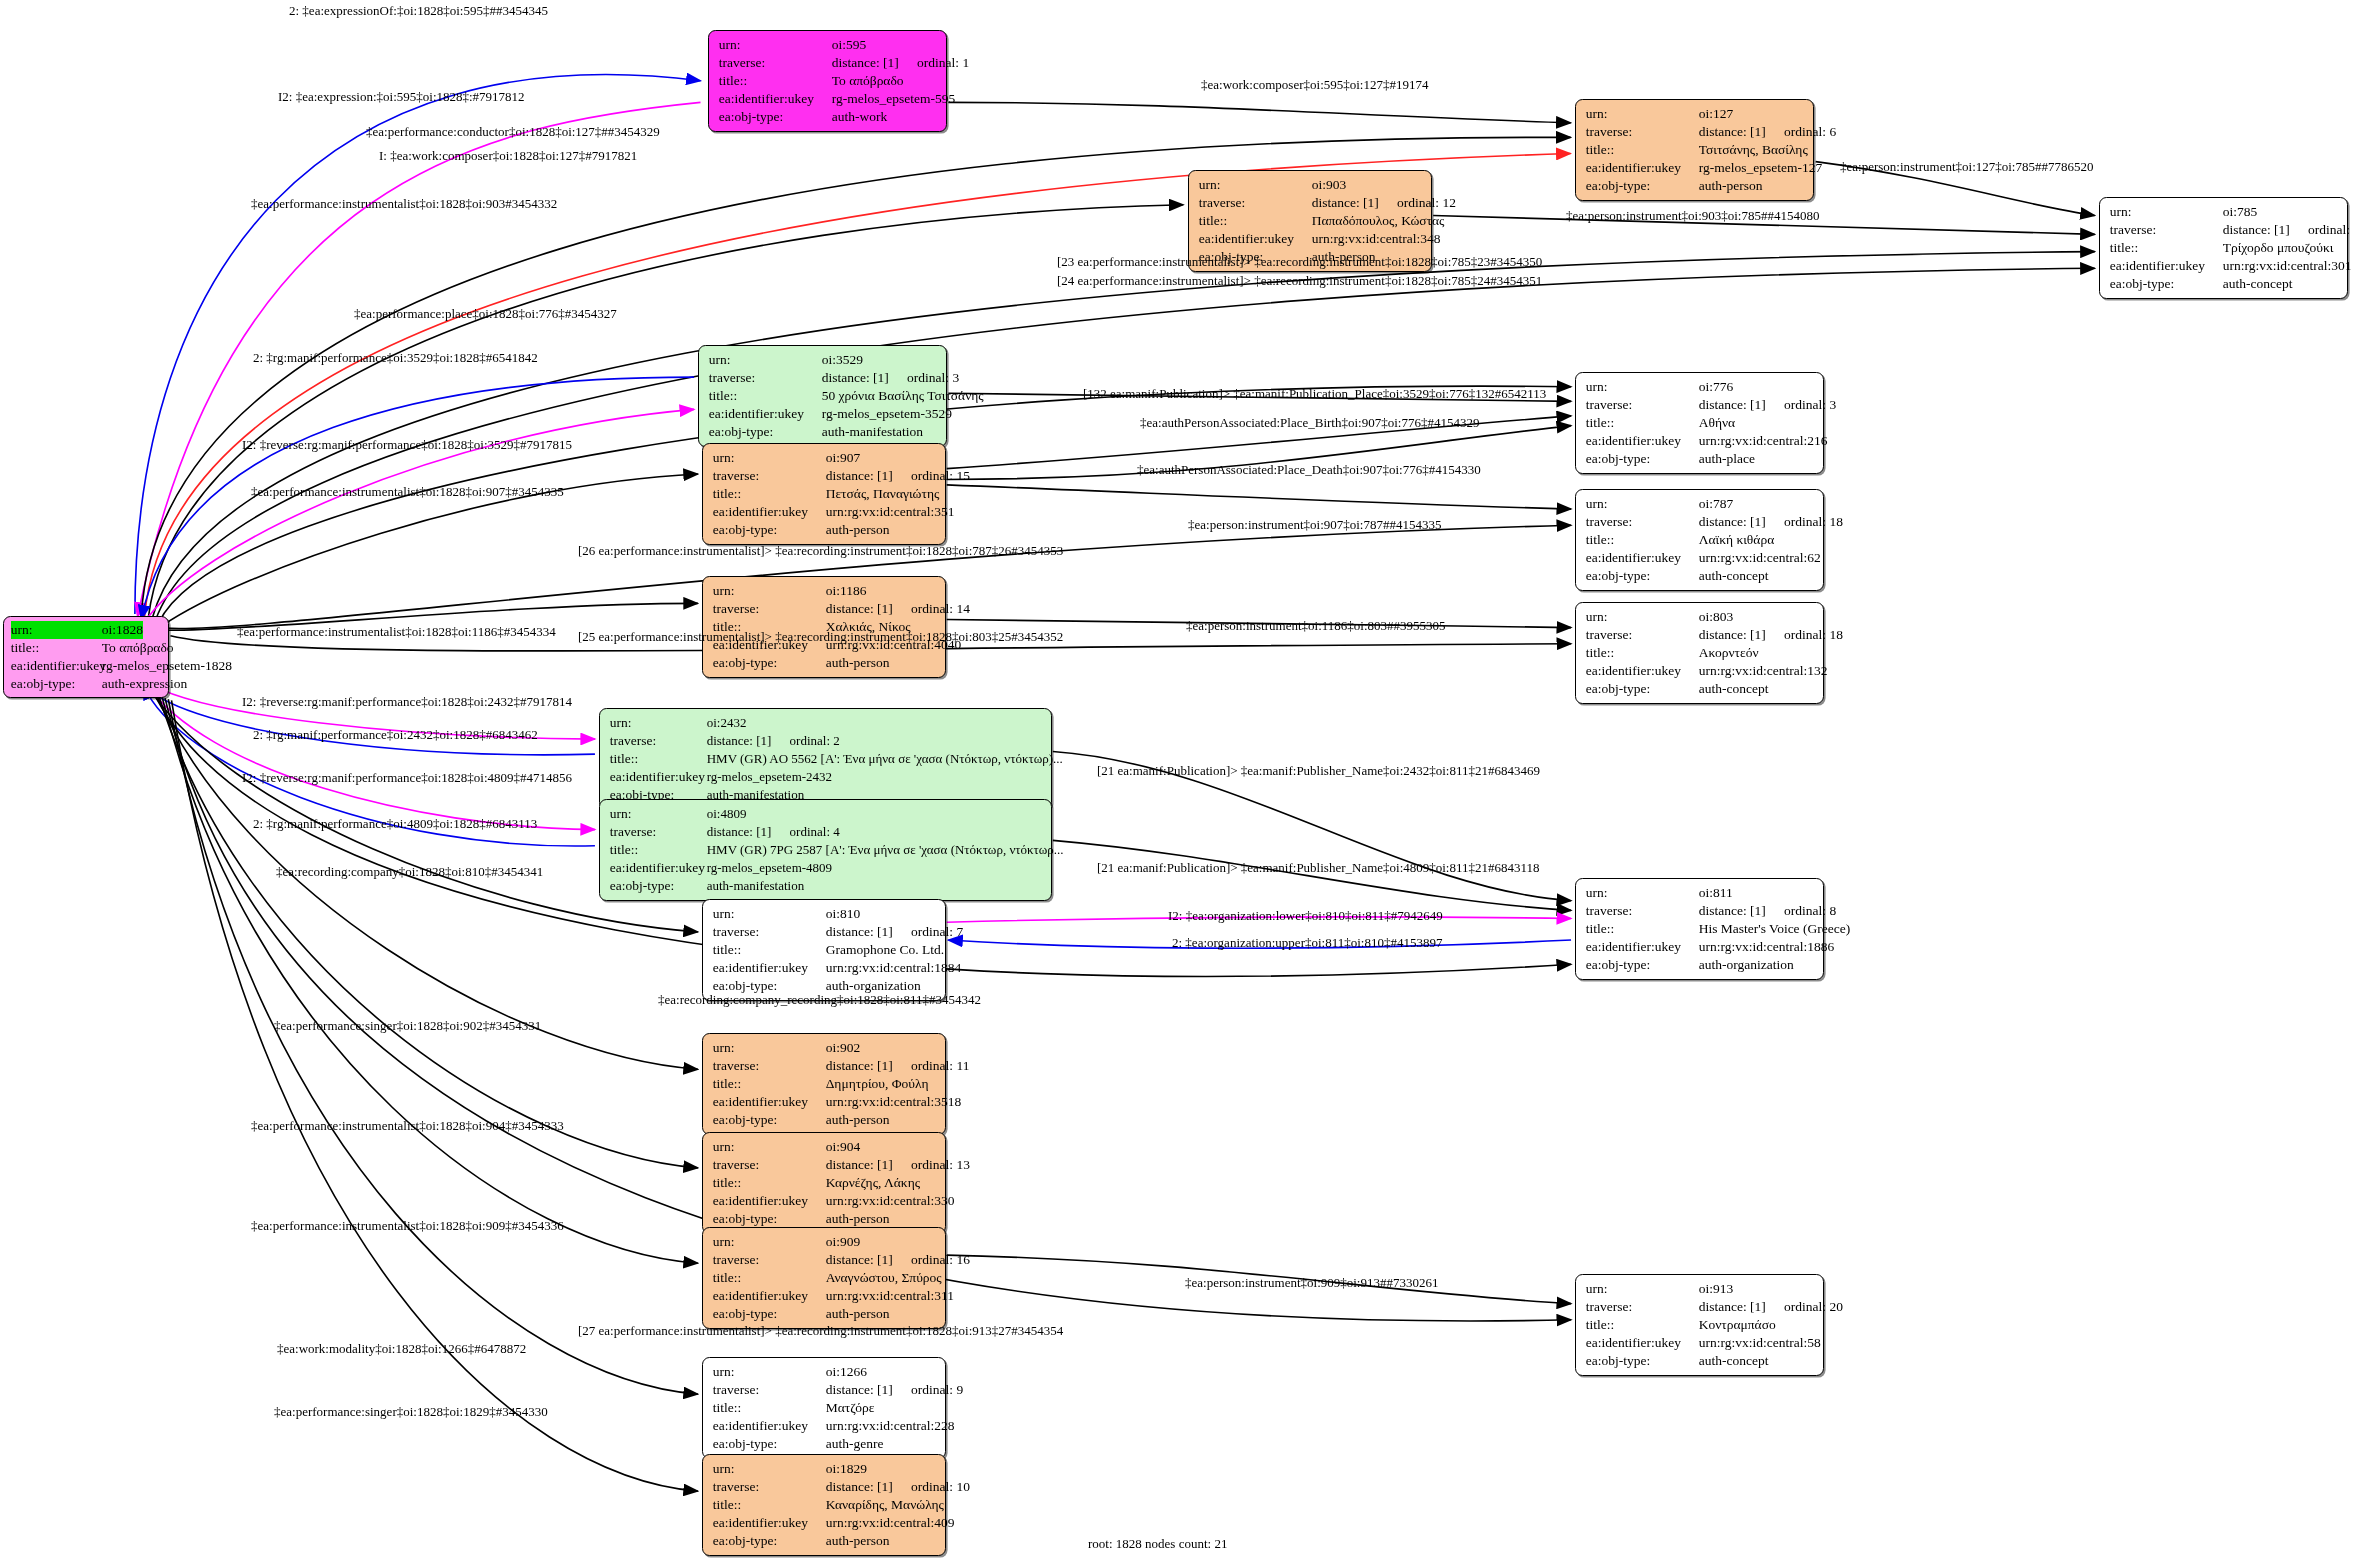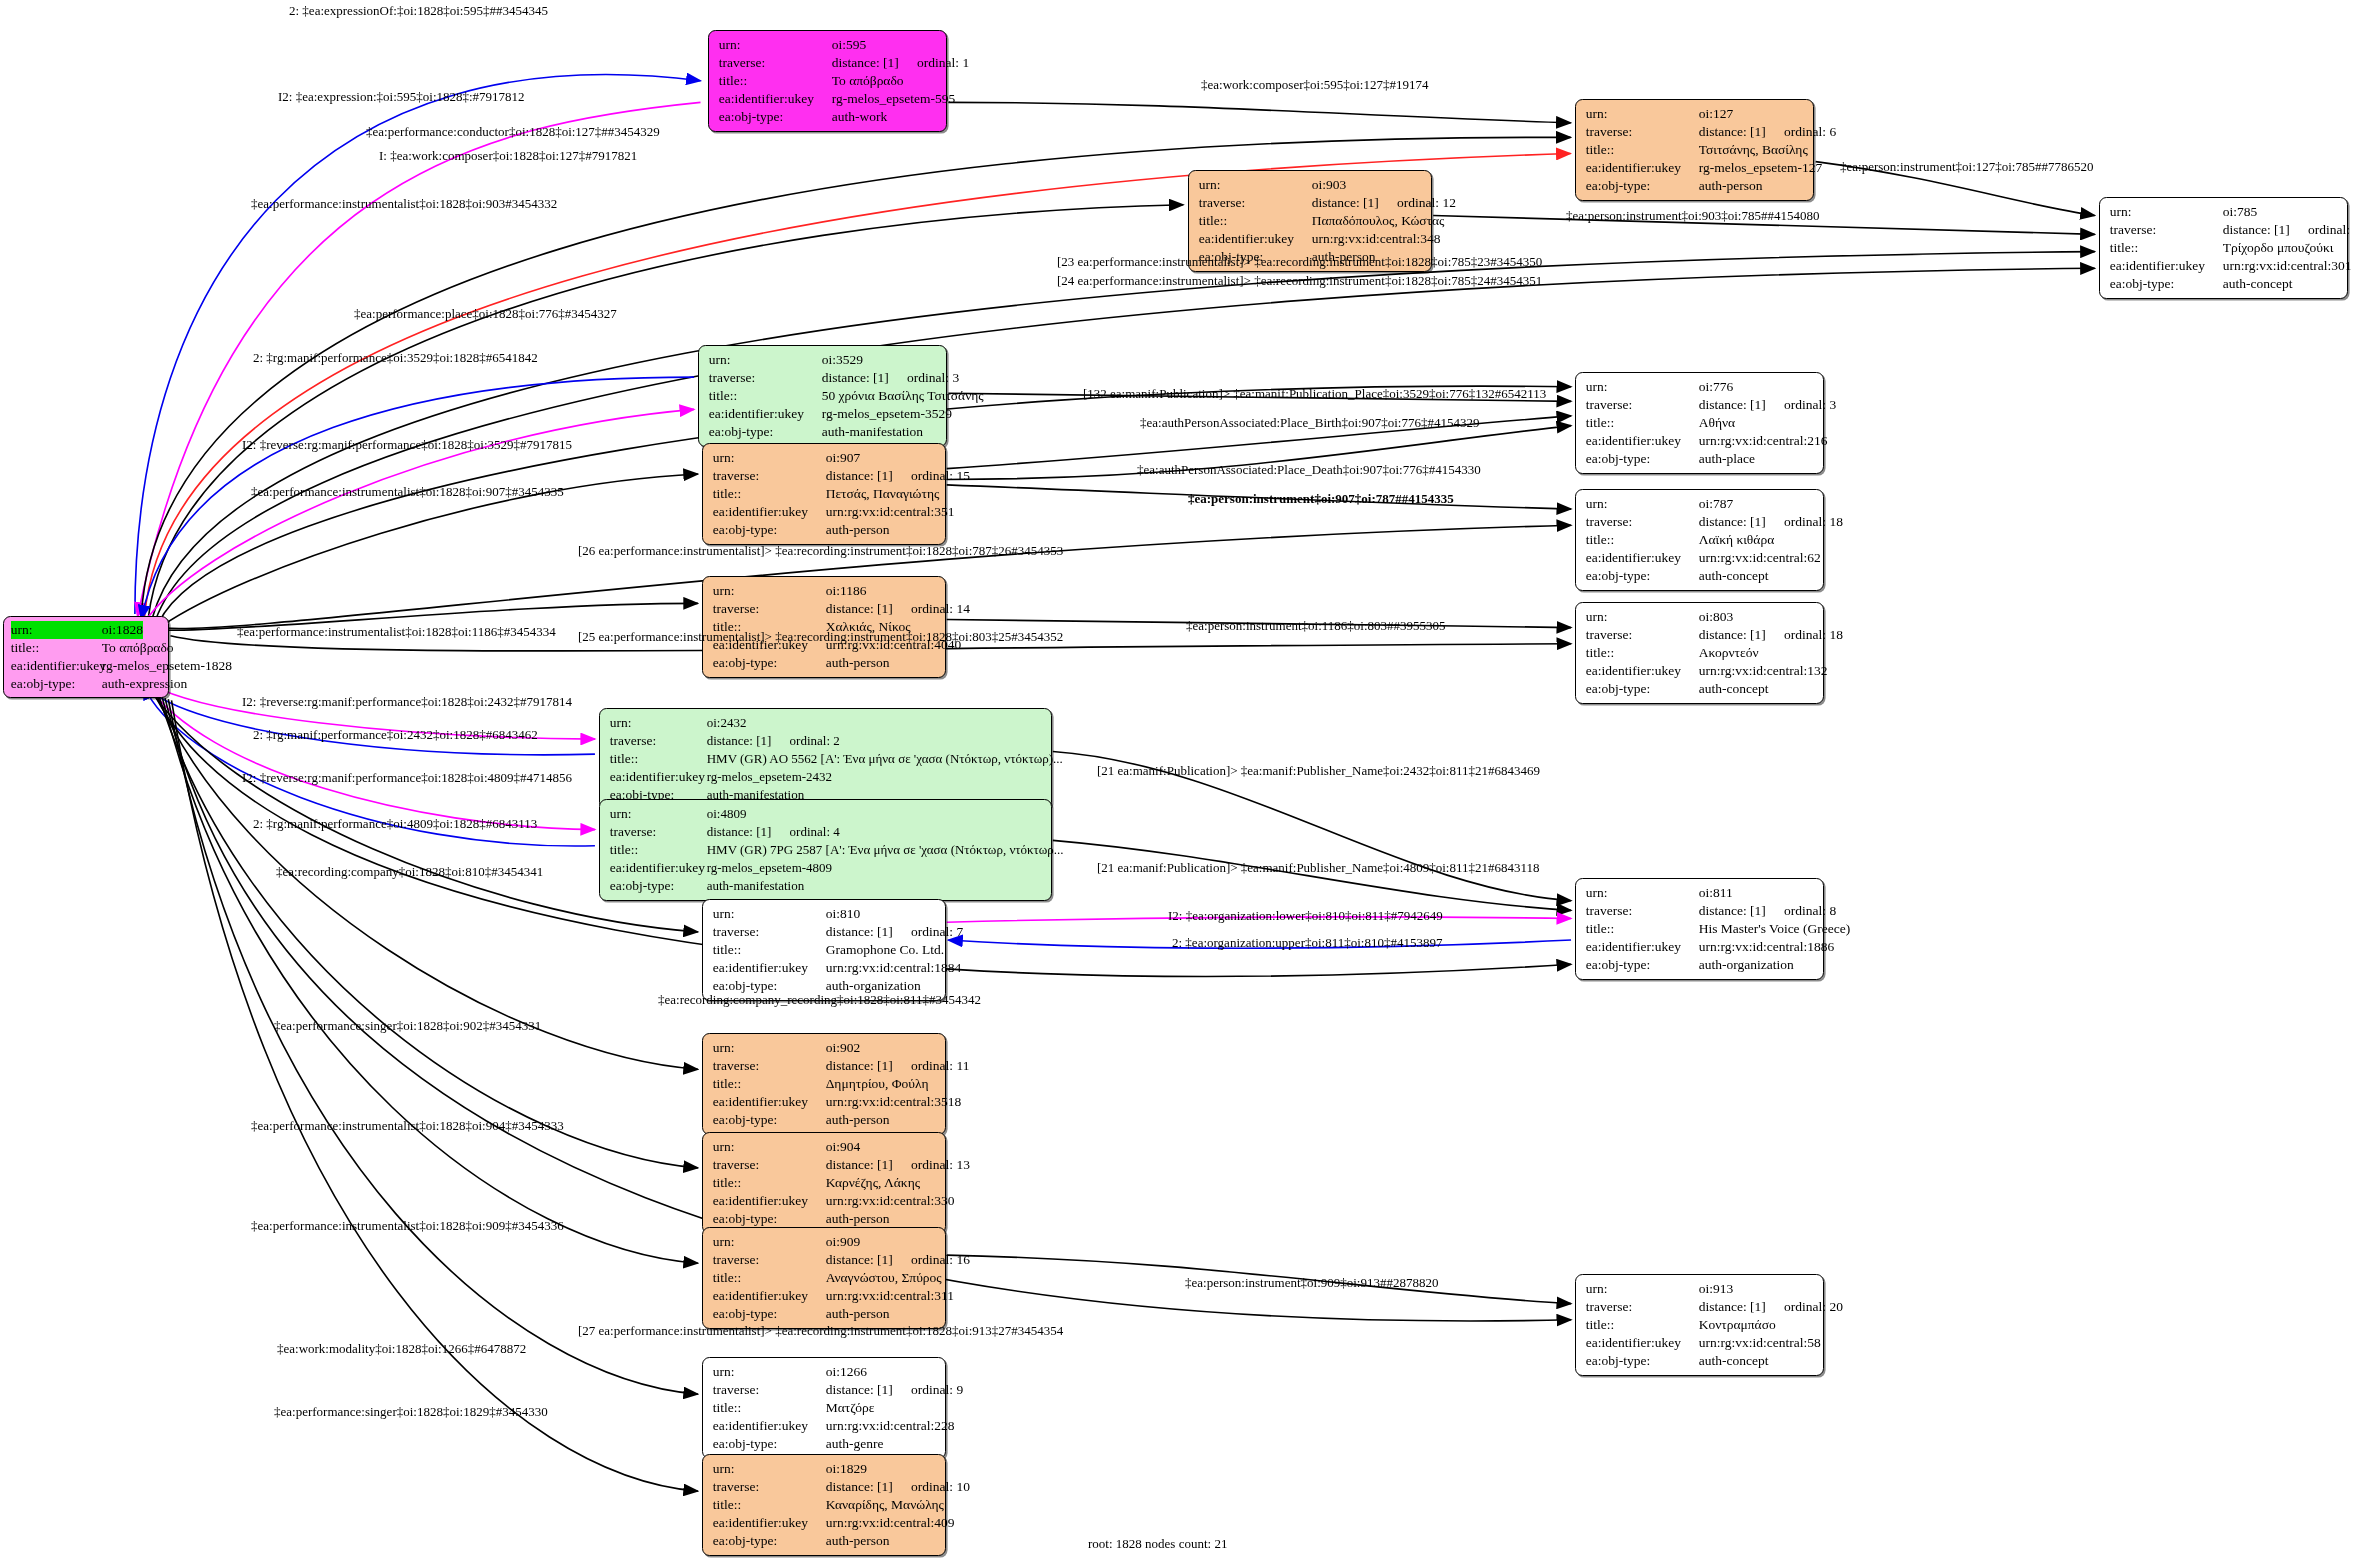--- a/index.html
+++ b/index.html
@@ -598,39 +598,39 @@
       <div class="elabel" style="left: 1566px; top: 208px;">‡ea:person:instrument‡oi:903‡oi:785##4154080</div>
       <div class="elabel" style="left: 1057px; top: 254px;">[23 ea:performance:instrumentalist]&gt; ‡ea:recording:instrument‡oi:1828‡oi:785‡23#3454350</div>
       <div class="elabel" style="left: 1057px; top: 273px;">[24 ea:performance:instrumentalist]&gt; ‡ea:recording:instrument‡oi:1828‡oi:785‡24#3454351</div>
       <div class="elabel" style="left: 354px; top: 306px;">‡ea:performance:place‡oi:1828‡oi:776‡#3454327</div>
       <div class="elabel" style="left: 253px; top: 350px;">2: ‡rg:manif:performance‡oi:3529‡oi:1828‡#6541842</div>
       <div class="elabel" style="left: 1083px; top: 386px;">[132 ea:manif:Publication]&gt; ‡ea:manif:Publication_Place‡oi:3529‡oi:776‡132#6542113</div>
       <div class="elabel" style="left: 1140px; top: 415px;">‡ea:authPersonAssociated:Place_Birth‡oi:907‡oi:776‡#4154329</div>
       <div class="elabel" style="left: 242px; top: 437px;">I2: ‡reverse:rg:manif:performance‡oi:1828‡oi:3529‡#7917815</div>
       <div class="elabel" style="left: 251px; top: 484px;">‡ea:performance:instrumentalist‡oi:1828‡oi:907‡#3454335</div>
       <div class="elabel" style="left: 1137px; top: 462px;">‡ea:authPersonAssociated:Place_Death‡oi:907‡oi:776‡#4154330</div>
-      <div class="elabel" style="left: 1188px; top: 491px; font-weight: bold;">‡ea:person:instrument‡oi:907‡oi:787##4154335</div>
+      <div class="elabel" style="left: 1188px; top: 517px;">‡ea:person:instrument‡oi:907‡oi:787##4154335</div>
       <div class="elabel" style="left: 578px; top: 543px;">[26 ea:performance:instrumentalist]&gt; ‡ea:recording:instrument‡oi:1828‡oi:787‡26#3454353</div>
       <div class="elabel" style="left: 237px; top: 624px;">‡ea:performance:instrumentalist‡oi:1828‡oi:1186‡#3454334</div>
       <div class="elabel" style="left: 1186px; top: 618px;">‡ea:person:instrument‡oi:1186‡oi:803##3955305</div>
       <div class="elabel" style="left: 578px; top: 629px;">[25 ea:performance:instrumentalist]&gt; ‡ea:recording:instrument‡oi:1828‡oi:803‡25#3454352</div>
       <div class="elabel" style="left: 242px; top: 694px;">I2: ‡reverse:rg:manif:performance‡oi:1828‡oi:2432‡#7917814</div>
       <div class="elabel" style="left: 253px; top: 727px;">2: ‡rg:manif:performance‡oi:2432‡oi:1828‡#6843462</div>
       <div class="elabel" style="left: 242px; top: 770px;">I2: ‡reverse:rg:manif:performance‡oi:1828‡oi:4809‡#4714856</div>
       <div class="elabel" style="left: 1097px; top: 763px;">[21 ea:manif:Publication]&gt; ‡ea:manif:Publisher_Name‡oi:2432‡oi:811‡21#6843469</div>
       <div class="elabel" style="left: 253px; top: 816px;">2: ‡rg:manif:performance‡oi:4809‡oi:1828‡#6843113</div>
       <div class="elabel" style="left: 1097px; top: 860px;">[21 ea:manif:Publication]&gt; ‡ea:manif:Publisher_Name‡oi:4809‡oi:811‡21#6843118</div>
       <div class="elabel" style="left: 276px; top: 864px;">‡ea:recording:company‡oi:1828‡oi:810‡#3454341</div>
       <div class="elabel" style="left: 1168px; top: 908px;">I2: ‡ea:organization:lower‡oi:810‡oi:811‡#7942649</div>
       <div class="elabel" style="left: 1172px; top: 935px;">2: ‡ea:organization:upper‡oi:811‡oi:810‡#4153897</div>
       <div class="elabel" style="left: 658px; top: 992px;">‡ea:recording:company_recording‡oi:1828‡oi:811‡#3454342</div>
       <div class="elabel" style="left: 274px; top: 1018px;">‡ea:performance:singer‡oi:1828‡oi:902‡#3454331</div>
       <div class="elabel" style="left: 251px; top: 1118px;">‡ea:performance:instrumentalist‡oi:1828‡oi:904‡#3454333</div>
       <div class="elabel" style="left: 251px; top: 1218px;">‡ea:performance:instrumentalist‡oi:1828‡oi:909‡#3454336</div>
-      <div class="elabel" style="left: 1185px; top: 1275px;">‡ea:person:instrument‡oi:909‡oi:913##2878820</div>
+      <div class="elabel" style="left: 1185px; top: 1275px;">‡ea:person:instrument‡oi:909‡oi:913##7330261</div>
       <div class="elabel" style="left: 578px; top: 1323px;">[27 ea:performance:instrumentalist]&gt; ‡ea:recording:instrument‡oi:1828‡oi:913‡27#3454354</div>
       <div class="elabel" style="left: 277px; top: 1341px;">‡ea:work:modality‡oi:1828‡oi:1266‡#6478872</div>
       <div class="elabel" style="left: 274px; top: 1404px;">‡ea:performance:singer‡oi:1828‡oi:1829‡#3454330</div>
     </div>
 
   <div class="footer" style="left:1088px;top:1536px;">root: 1828 nodes count: 21</div>
 </div>
 
 
 </body></html>

